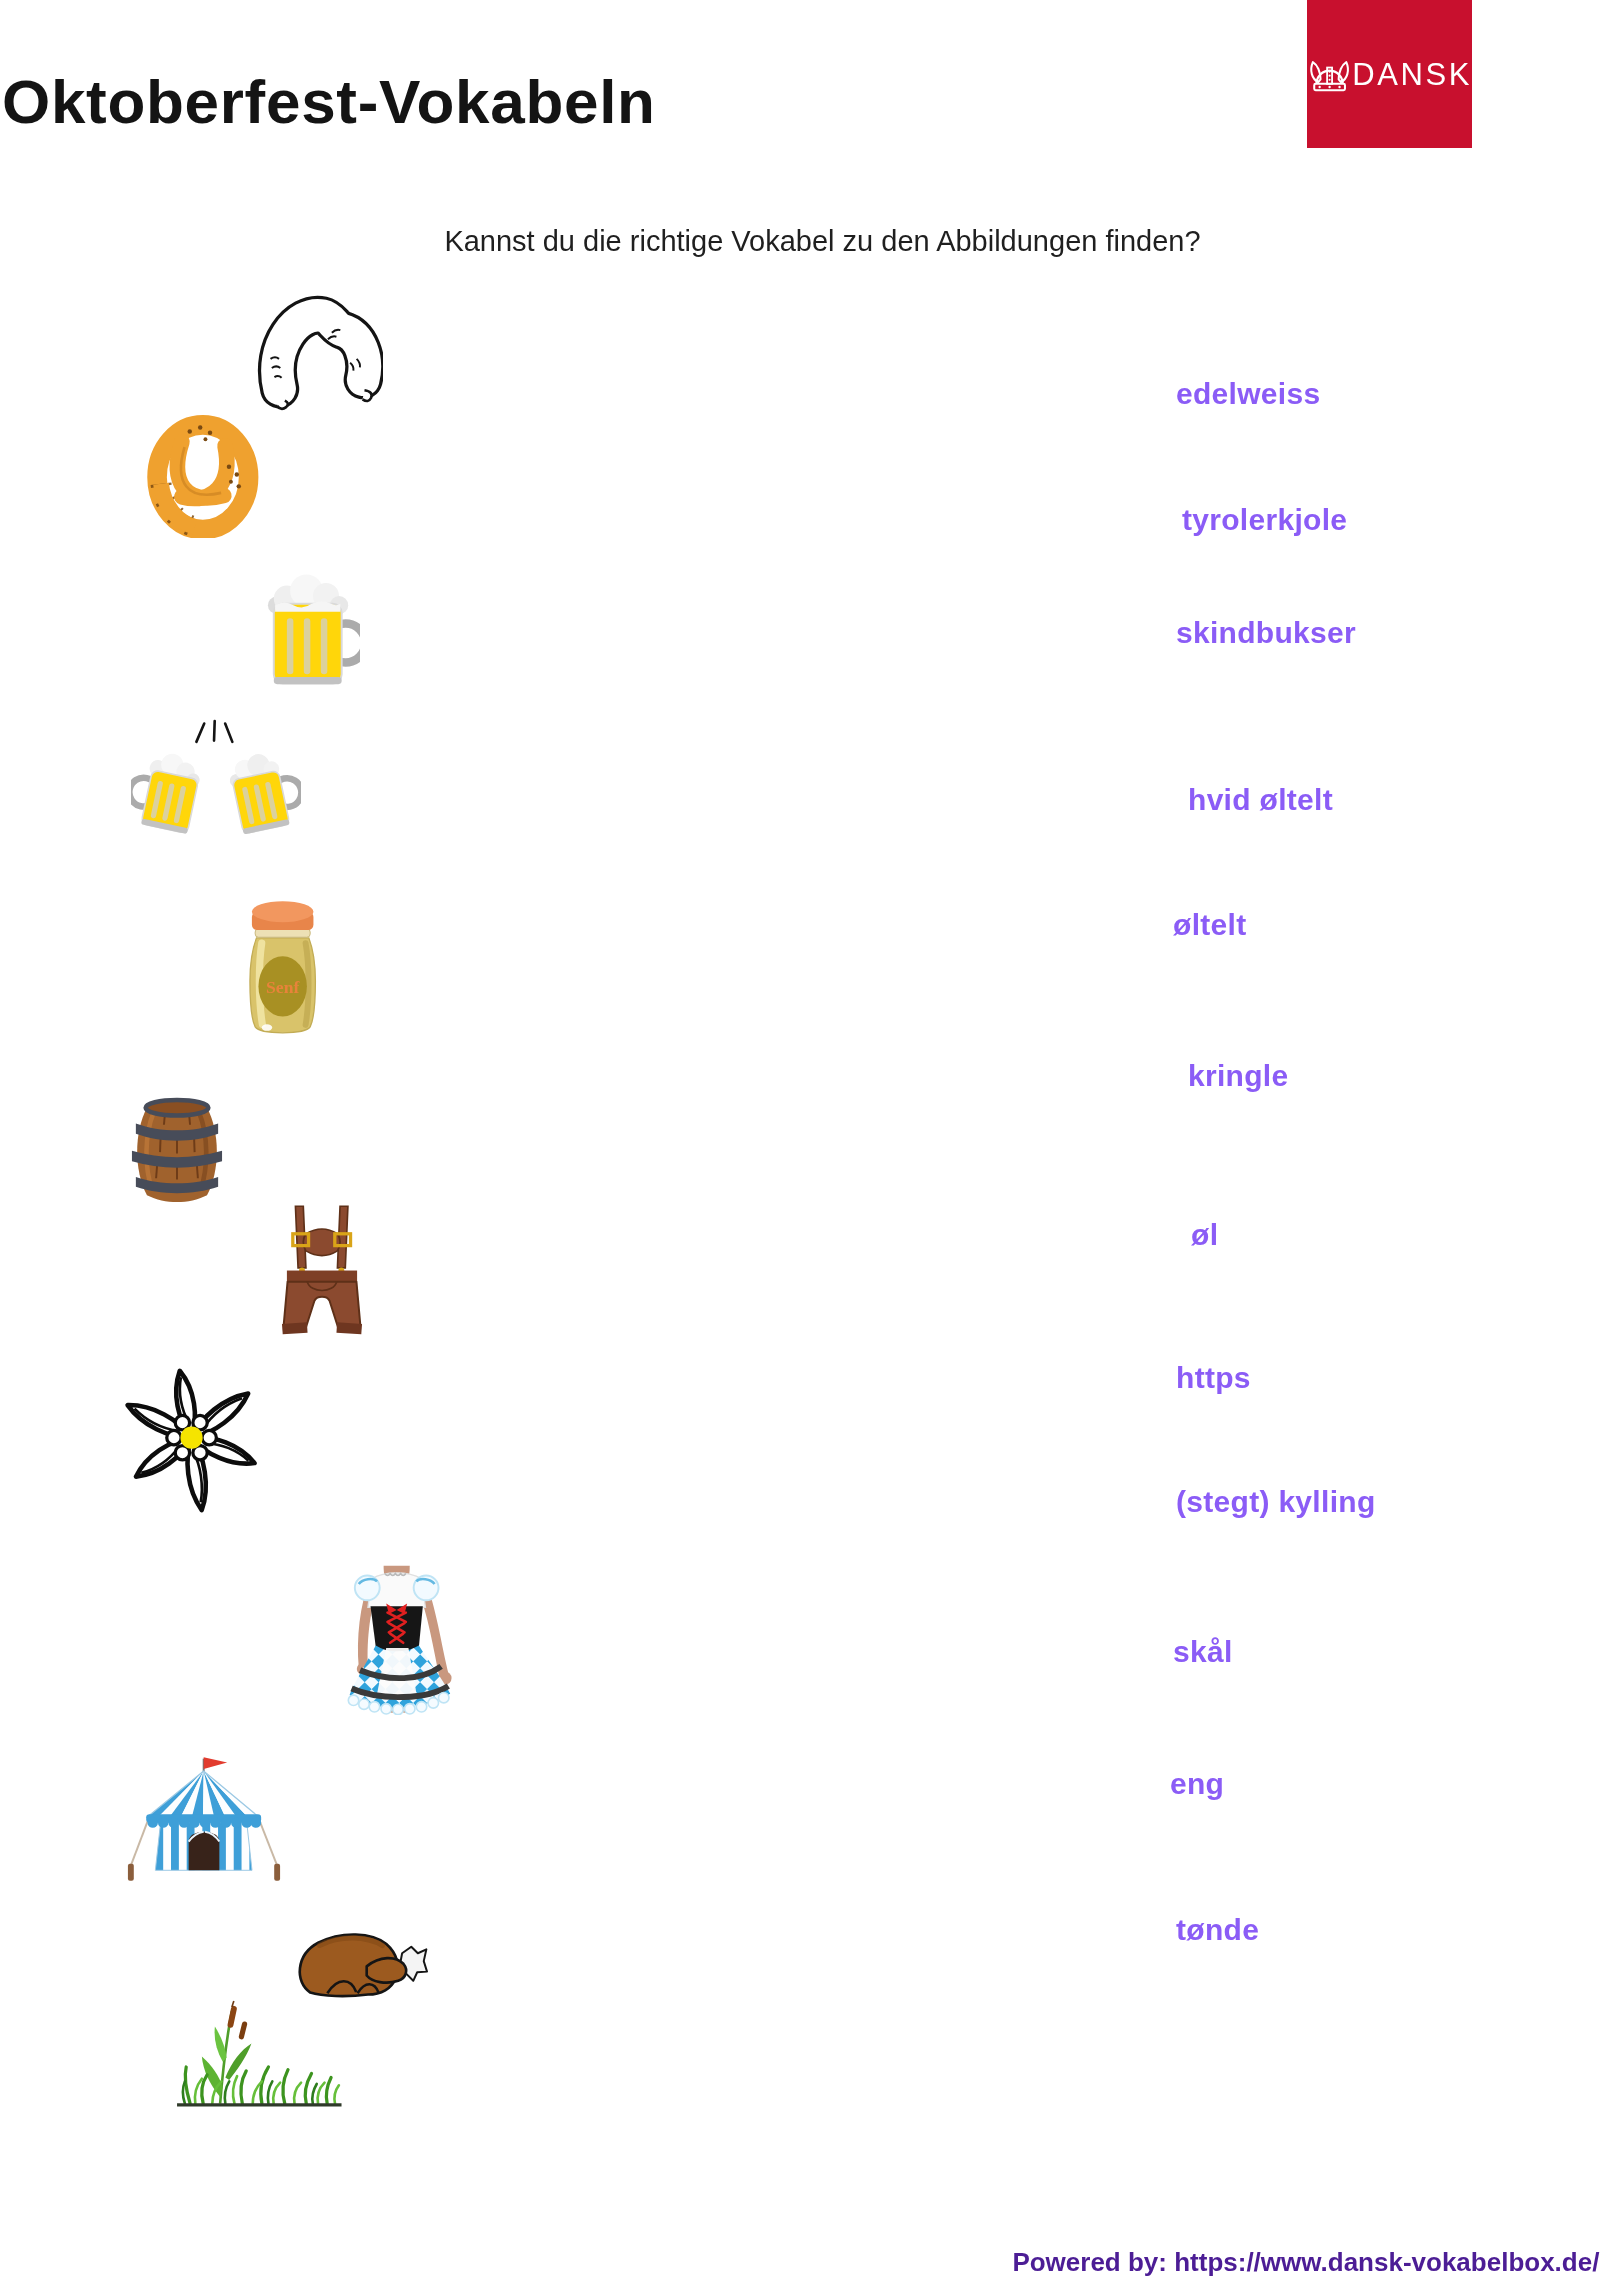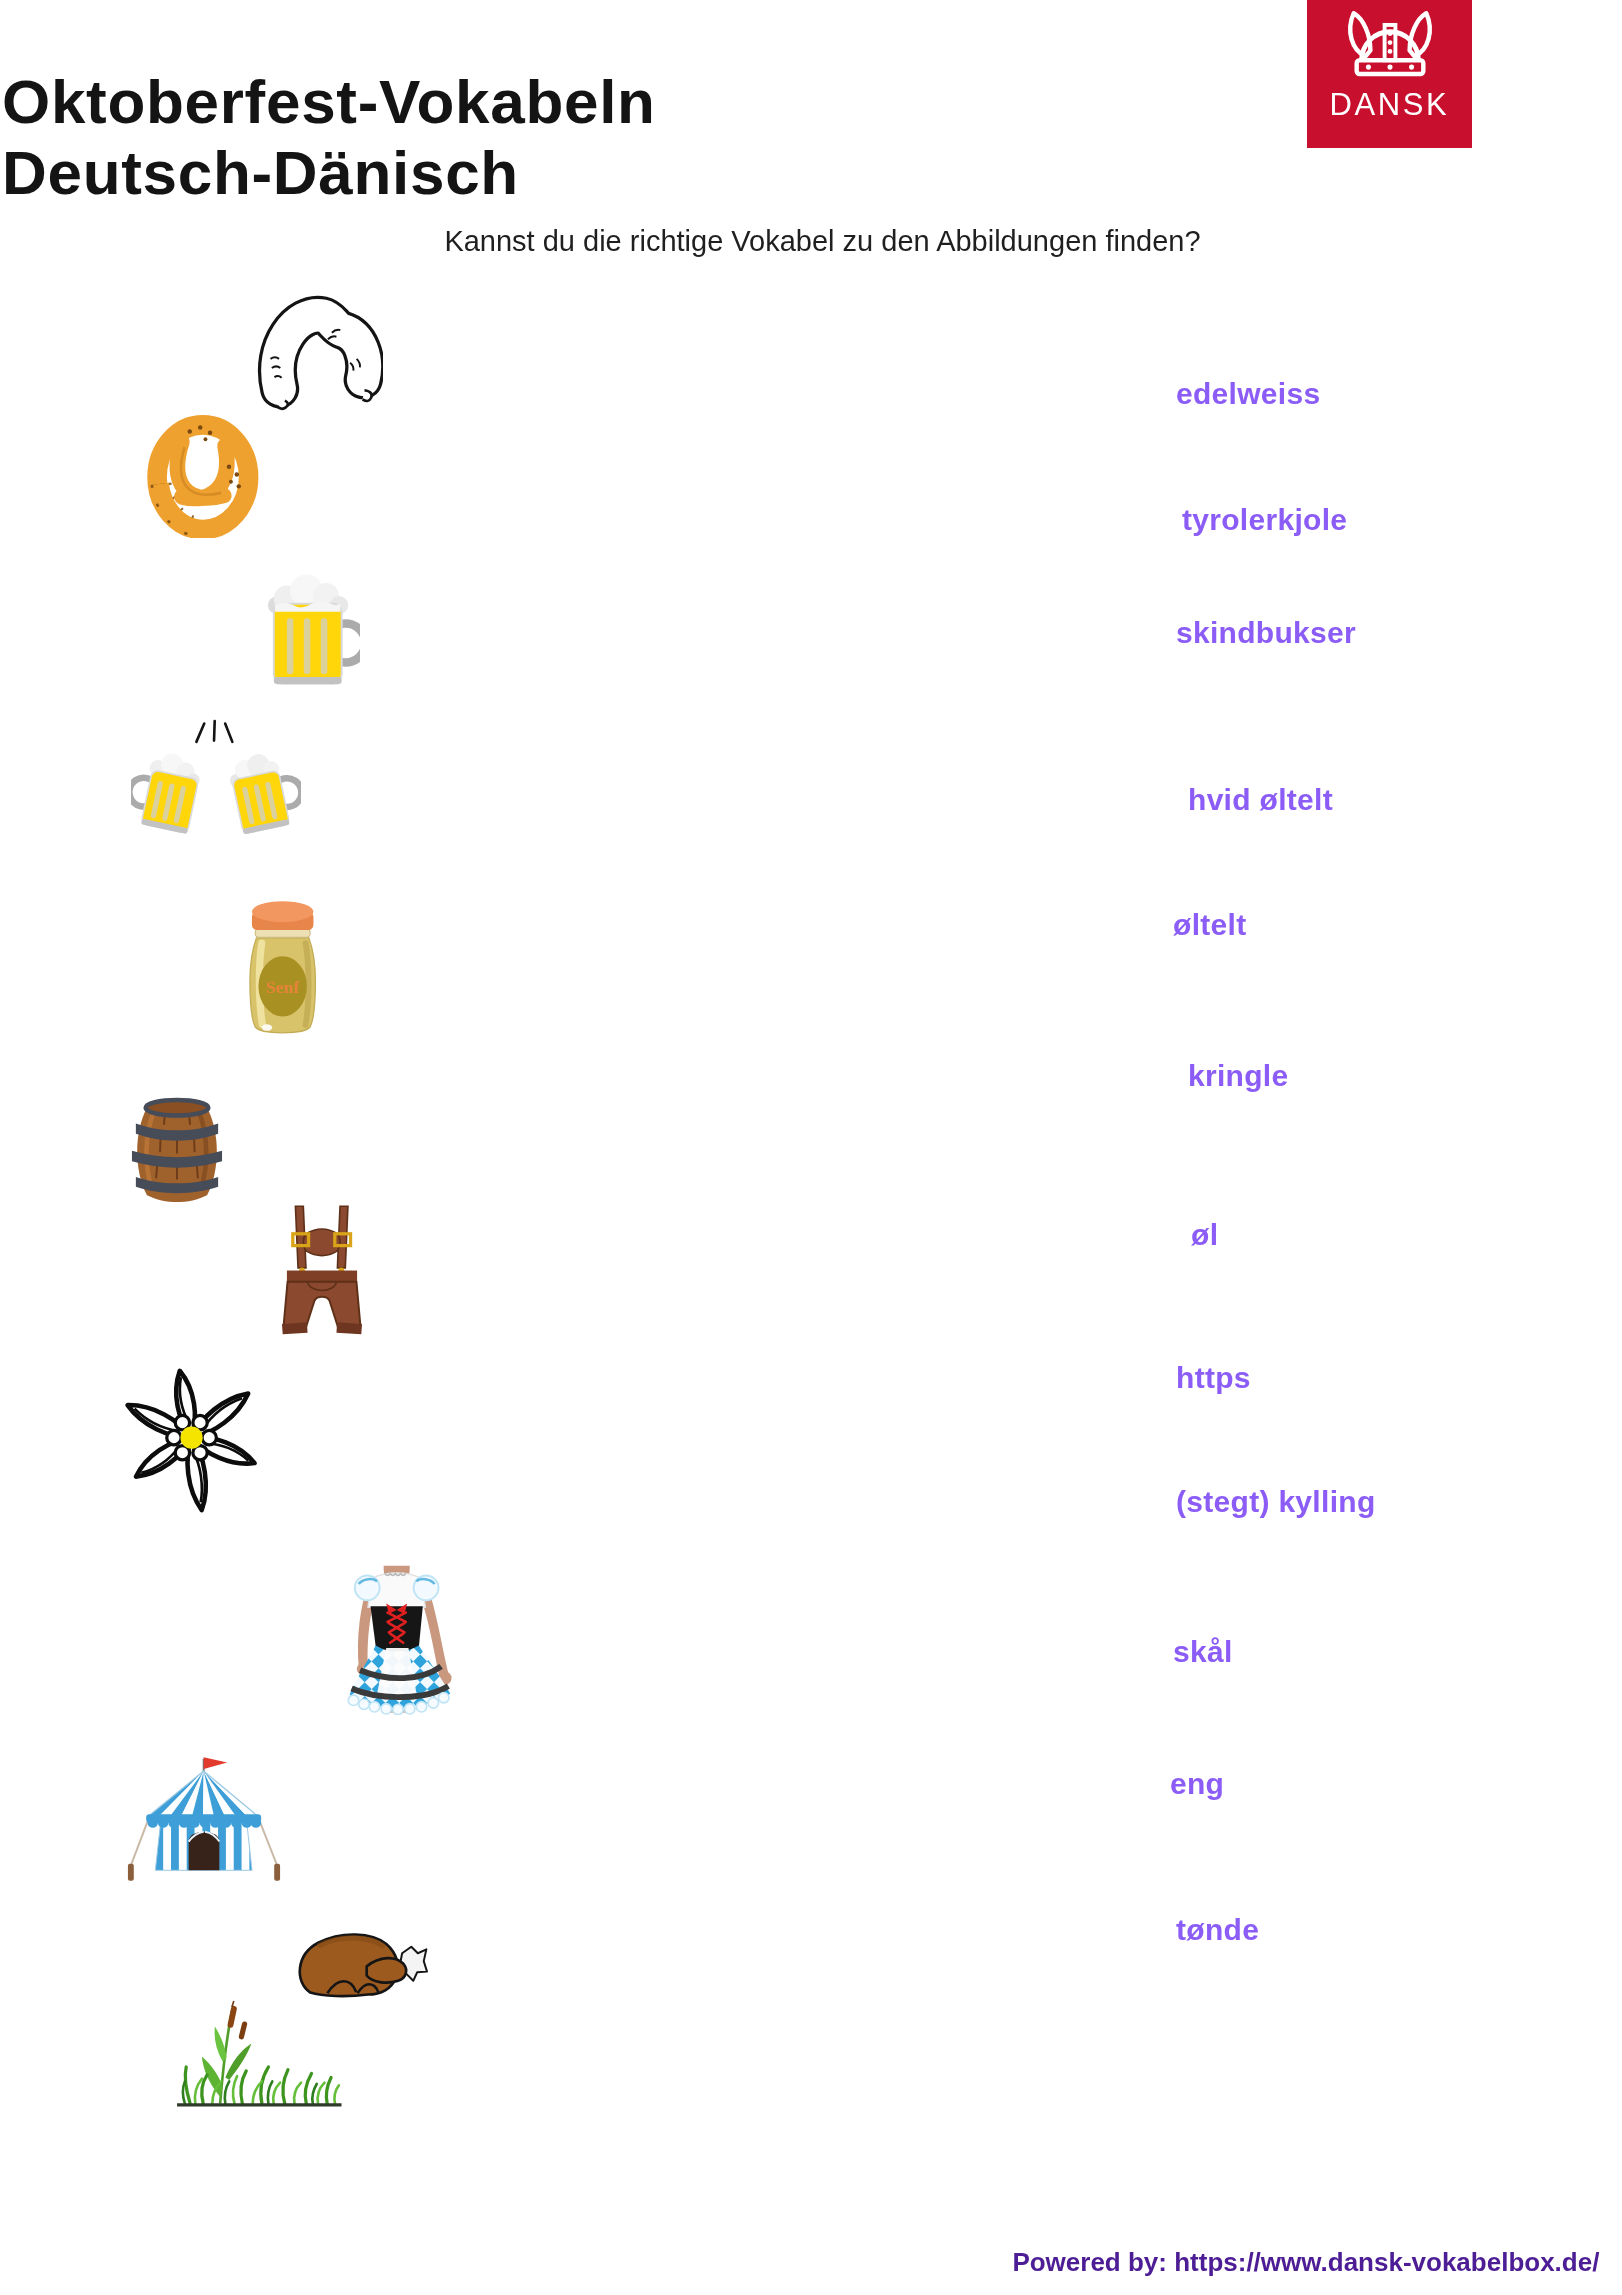--- a/index.html
+++ b/index.html
@@ -4,34 +4,33 @@
 <style>
   html,body{margin:0;padding:0;background:#ffffff;}
   body{width:1623px;height:2295px;position:relative;overflow:hidden;
        font-family:"Liberation Sans",sans-serif;color:#161616;}
   .abs{position:absolute;}
   .title{left:2px;right:0;top:31px;text-align:left;font-weight:700;
          font-size:62px;line-height:1.14;letter-spacing:0.7px;color:#141414;margin-top:36px;}
   .subtitle{left:0;right:0;top:225px;text-align:center;font-weight:500;
             font-size:29px;color:#1f1f1f;padding-left:22px;}
   .logo{left:1307px;top:0;width:165px;height:148px;background:#C8102E;
-        display:flex;flex-direction:column;align-items:center;justify-content:flex-start;}
+        display:flex;flex-direction:row;align-items:center;justify-content:flex-start;}
   .logo svg{margin-top:6.5px;}
   .logo-text{color:#ffffff;font-size:31px;font-weight:500;letter-spacing:2.6px;margin-top:1.3px;}
   .word{position:absolute;font-weight:700;font-size:30px;color:#8b5cf6;letter-spacing:0.3px;white-space:nowrap;}
   .img{position:absolute;}
   .img svg{width:100%;height:100%;display:block;}
   .footer{position:absolute;right:23.6px;bottom:17px;font-size:26px;font-weight:700;color:#4c1d95;}
 </style>
 </head>
 <body>
 
 <div class="abs title">
   <div>Oktoberfest-Vokabeln</div>
-  <div>Deutsch-Dänisch</div>
 </div>
 
 <div class="abs subtitle">Kannst du die richtige Vokabel zu den Abbildungen finden?</div>
 
 <div class="abs logo">
   <svg width="98" height="79" viewBox="0 0 100 80">
     <path d="M25,50 C11,44 5,24 13,6 C23,12 30,28 30,44 Z" fill="#C8102E" stroke="#fff" stroke-width="4.5" stroke-linejoin="round"></path>
     <path d="M75,50 C89,44 95,24 87,6 C77,12 70,28 70,44 Z" fill="#C8102E" stroke="#fff" stroke-width="4.5" stroke-linejoin="round"></path>
     <path d="M21,54 A29,29 0 0 1 79,54" fill="none" stroke="#fff" stroke-width="5"></path>
     <rect x="44.5" y="18" width="11" height="36" fill="none" stroke="#fff" stroke-width="4"></rect>

